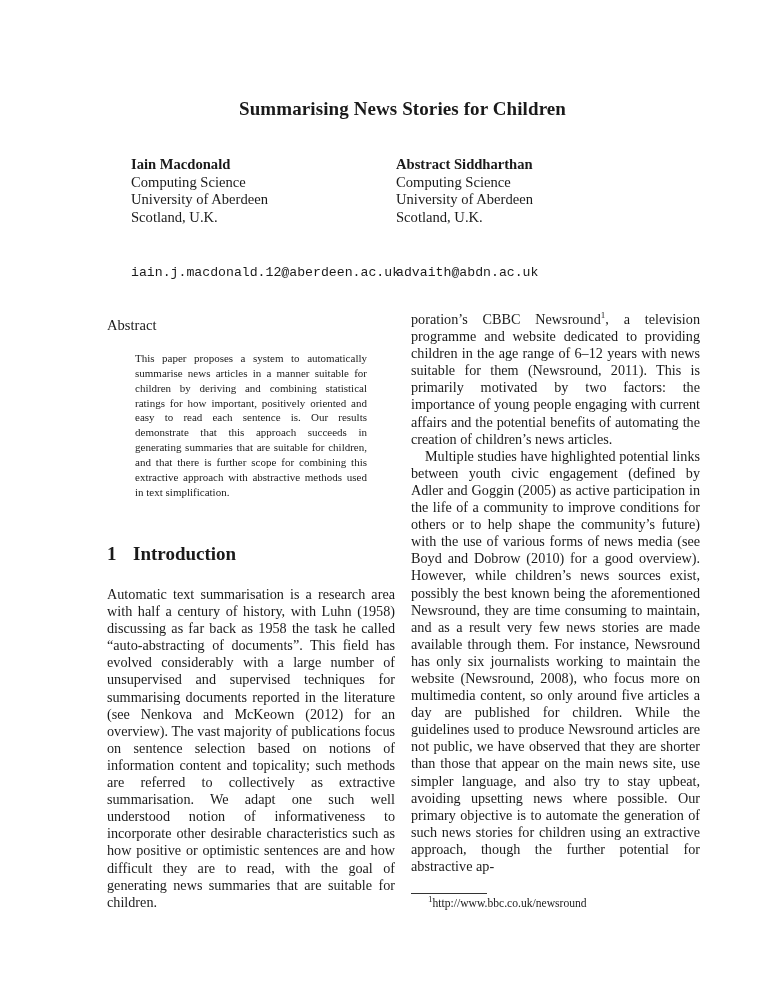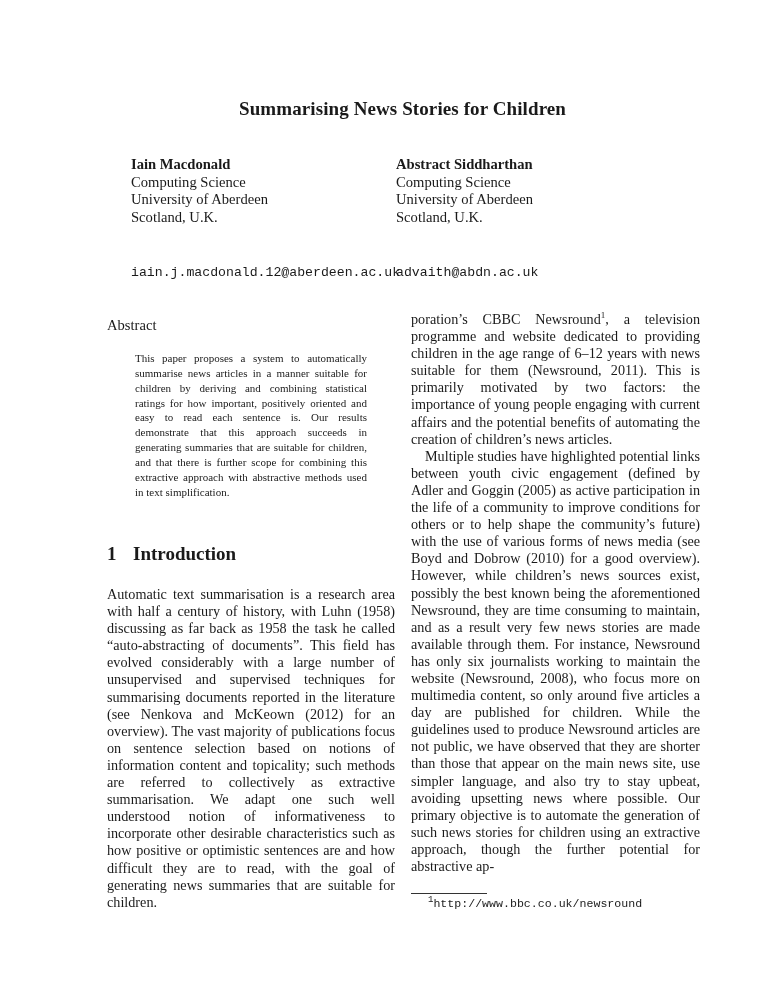--- a/index.html
+++ b/index.html
@@ -88,21 +88,20 @@
       top: 893px;
       left: 395px;
       width: 76px;
       border-top: 1px solid #333;
     }
     .footnote {
       position: absolute;
       top: 897px;
       left: 412px;
       font-size: 11.6px;
-      font-family: Liberation Mono, monospace;
     }
     sup { font-size: 9px; line-height: 0; }
   </style>
 </head>
 <body>
 
 <div class="page">
 
   <div class="title">Summarising News Stories for Children</div>
 

